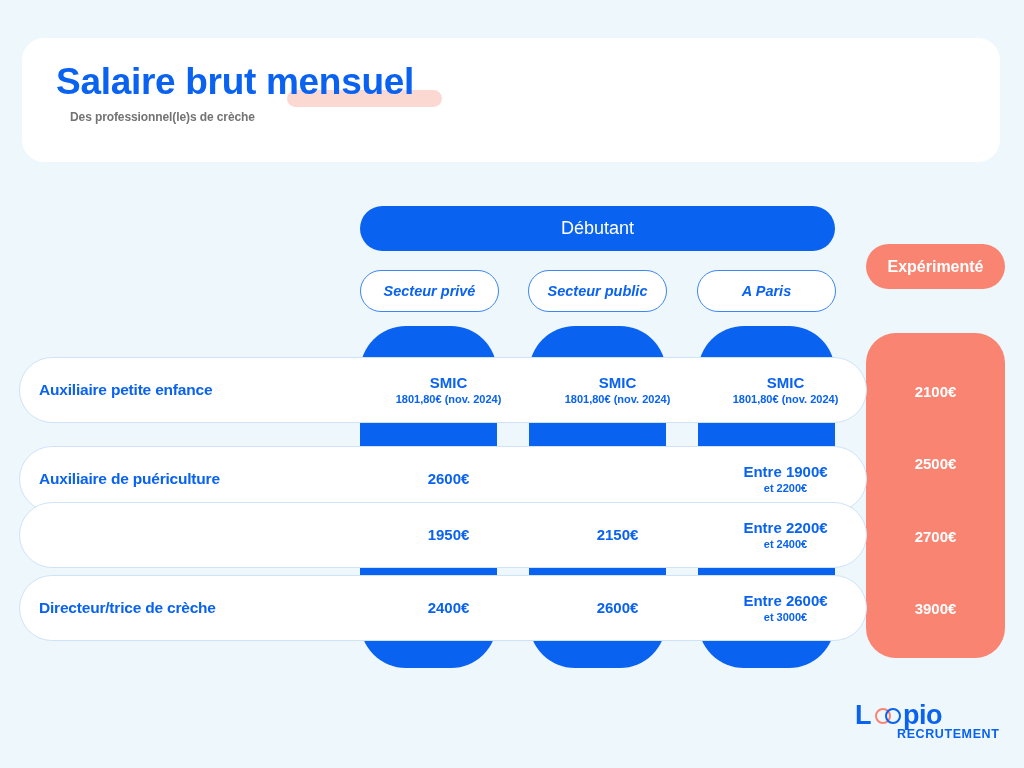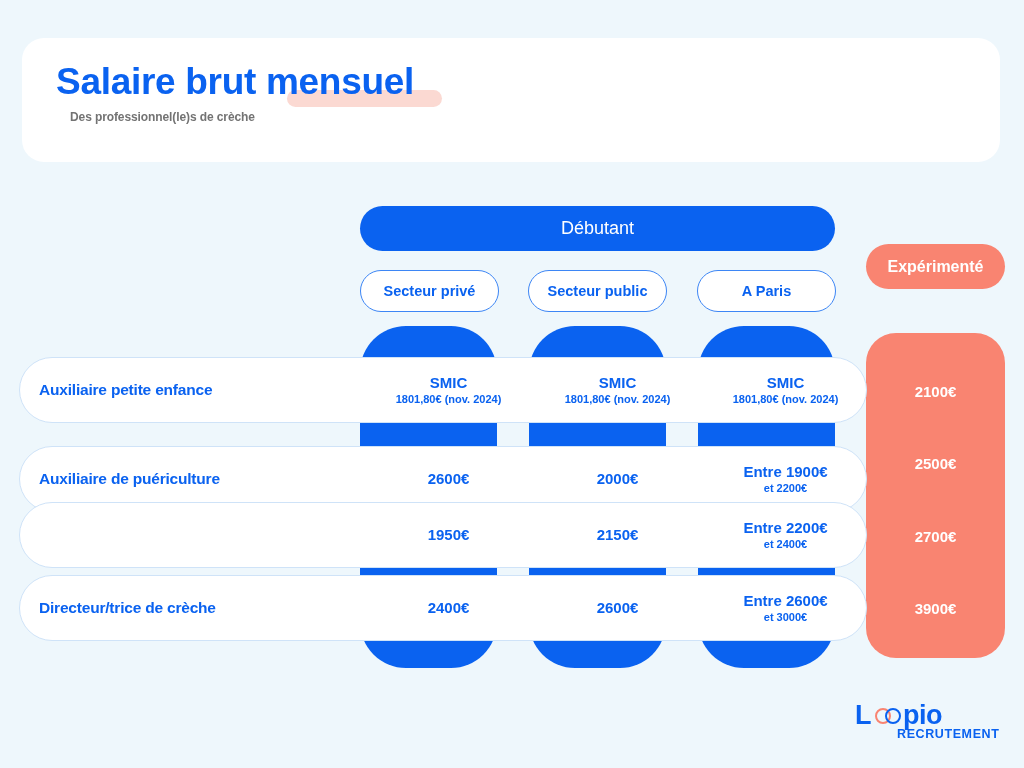--- a/index.html
+++ b/index.html
@@ -124,20 +124,21 @@
     background: #ffffff;
     border: 1.4px solid #3d86f5;
     border-radius: 21px;
     color: #0a62f0;
     font-size: 14.5px;
     font-weight: bold;
     display: flex;
     align-items: center;
     justify-content: center;
     box-sizing: border-box;
+    font-style: italic;
   }
   .subpill-1 { left: 360px; width: 139px; }
   .subpill-2 { left: 528px; width: 139px; }
   .subpill-3 { left: 697px; width: 139px; }
 
   
   .row-card {
     position: absolute;
     left: 19px;
     width: 848px;
@@ -280,24 +281,20 @@
   </div>
 </div>
 <div class="exp-cell exp-1">2100€</div>
 
 <div class="row-card row-2">
   <div class="row-label">Auxiliaire de puériculture</div>
   <div class="cell cell-1">
     <span>2600€</span>
     <span class="sub"></span>
   </div>
-  <div class="cell cell-2">
-    <span>2000€</span>
-    <span class="sub"></span>
-  </div>
   <div class="cell cell-3">
     <span>Entre 1900€</span>
     <span class="sub">et 2200€</span>
   </div>
 </div>
 <div class="exp-cell exp-2">2500€</div>
 
 <div class="row-card row-3">
   <div class="cell cell-1">
     <span>1950€</span>

